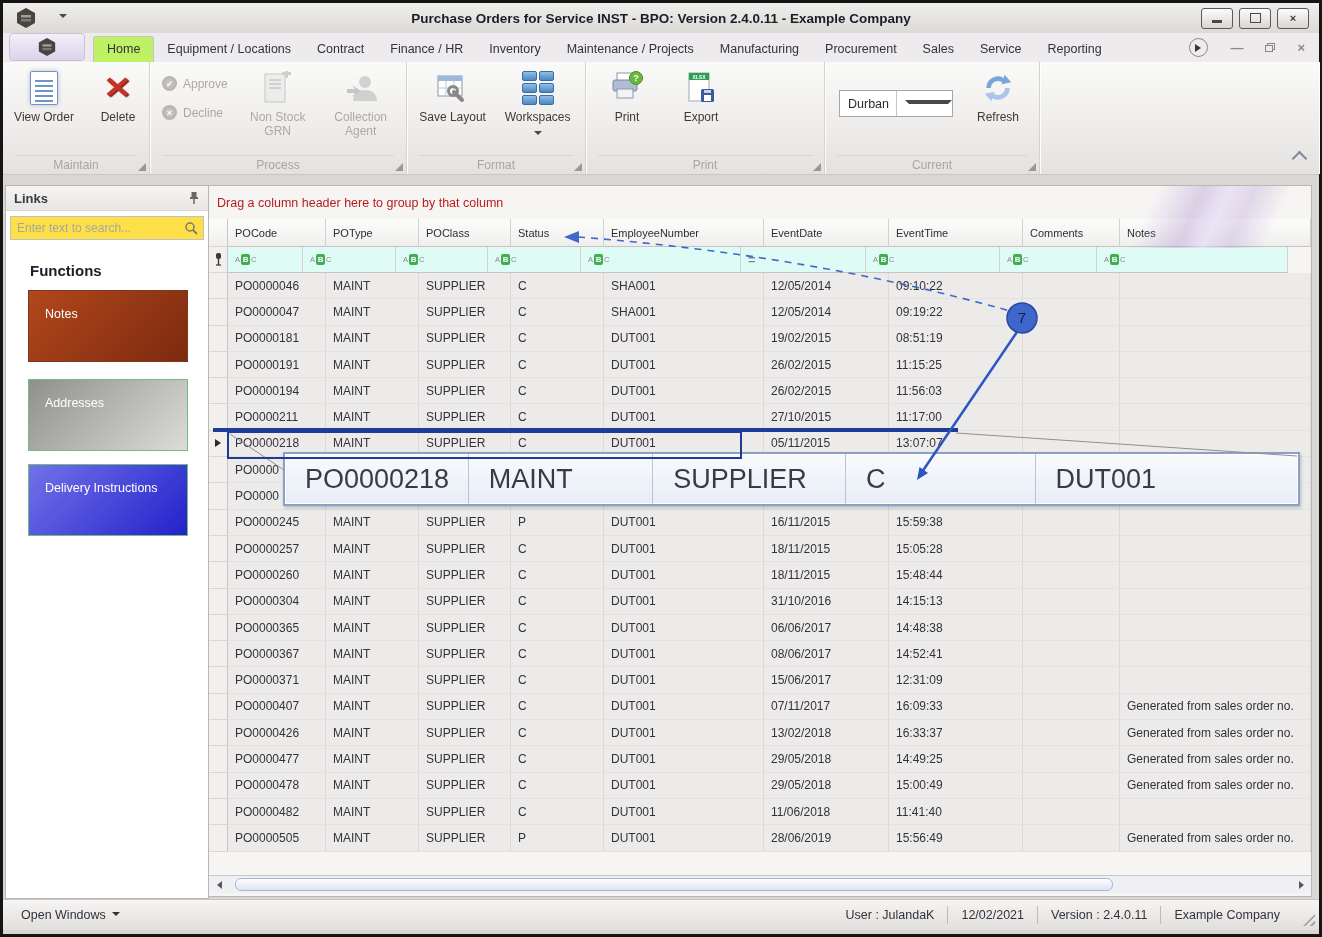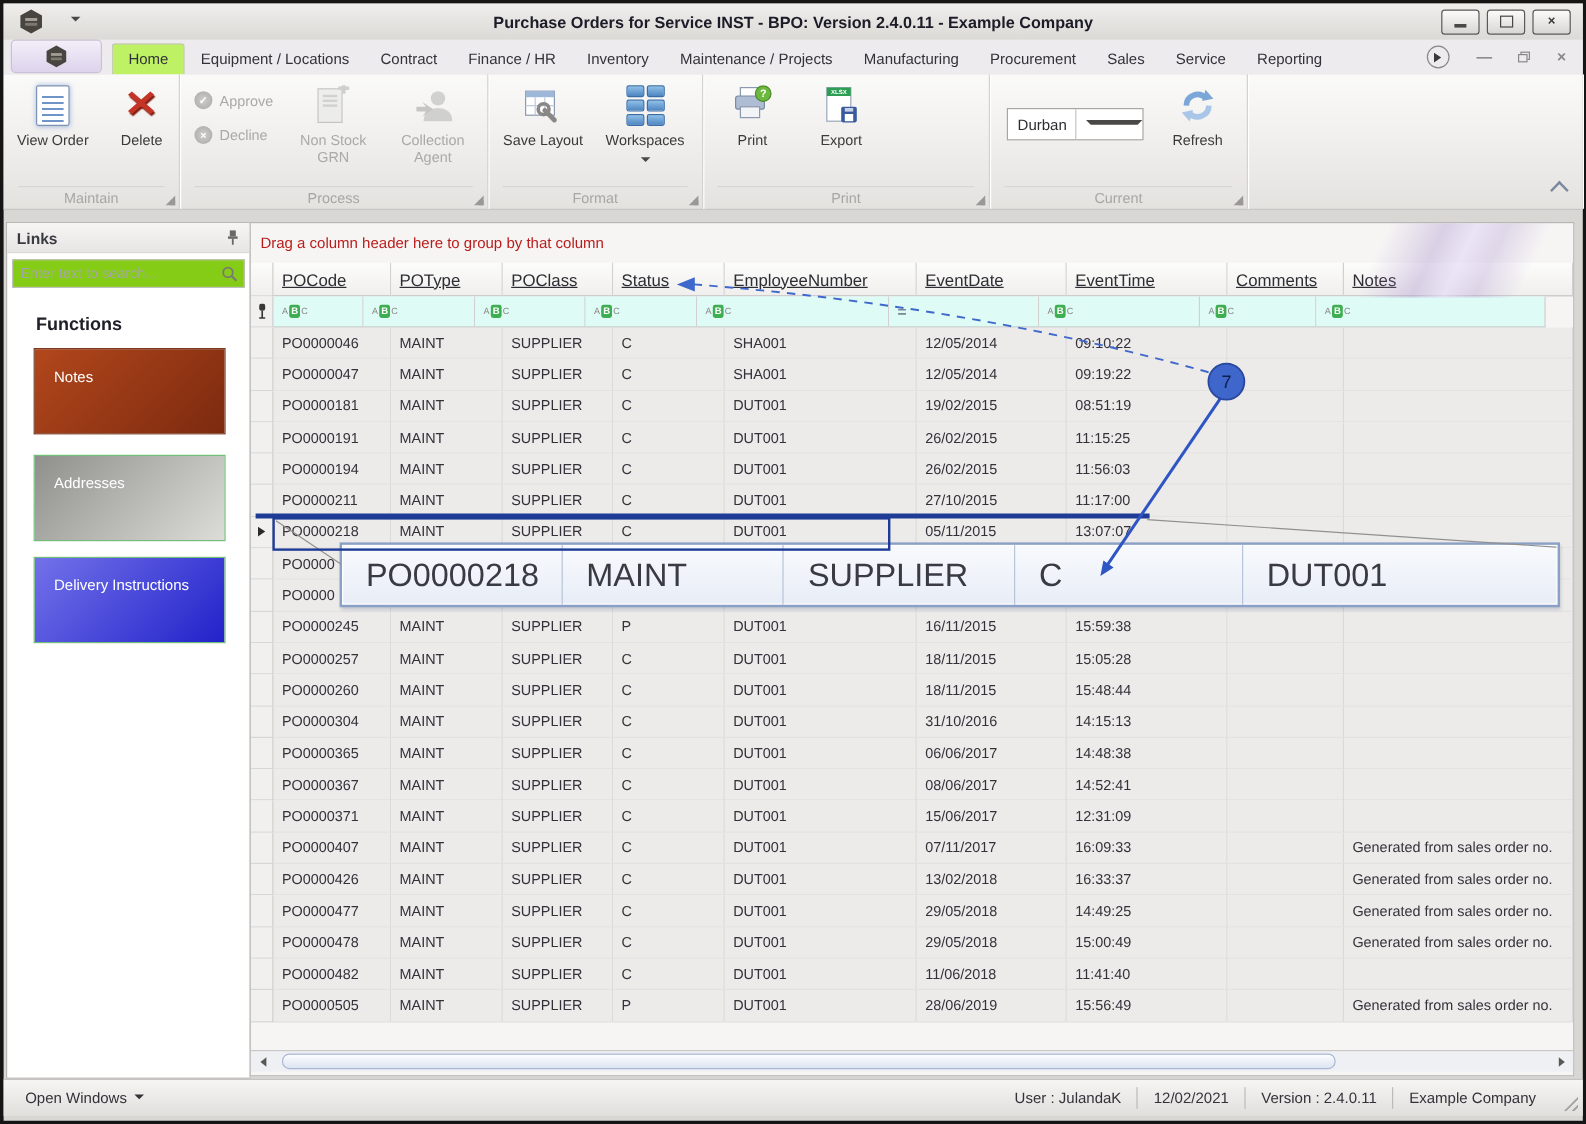--- a/index.html
+++ b/index.html
@@ -62,36 +62,36 @@
           background-position:4px 5px;background-repeat:no-repeat;}
   .x-ic{font-size:30px;font-weight:bold;color:#c33426;text-shadow:1px 1px 1px #7d1a10;transform:scaleX(1.15);}
   .gray{filter:grayscale(1);opacity:.5;}
   .ws-ic{display:grid;grid-template-columns:15px 15px;grid-auto-rows:10px;gap:2px;}
   .ws-ic i{background:linear-gradient(#8fc0e8,#4f86c2);border:1px solid #3a6ca8;border-radius:2px;}
   
   .sidebar{position:absolute;left:5px;top:185px;width:202px;height:712px;background:#fff;border:1px solid #b9b7b5;}
   .sb-head{height:24px;display:flex;align-items:center;padding:0 8px;font-size:13px;font-weight:bold;color:#3a3a42;
            background:linear-gradient(#f6f5f4,#e8e6e4);border-bottom:1px solid #dcdad8;}
   .sb-head svg{margin-left:auto;}
-  .sb-search{margin:5px 4px;height:22px;border:1px solid #c2c0be;background:#84cc16;display:flex;align-items:center;}
+  .sb-search{margin:5px 4px;height:22px;border:1px solid #c2c0be;background:#fde047;display:flex;align-items:center;}
   .sb-search input{flex:1;border:none;outline:none;font-size:12px;color:#3a3a42;padding-left:6px;
                    font-family:"Liberation Sans",sans-serif;background:transparent;}
   .sb-search input::placeholder{color:#a8a6a4;}
   .sb-sec{margin:22px 0 0 24px;font-size:15px;font-weight:bold;color:#20202a;}
   .fbtn{position:absolute;left:22px;width:160px;height:72px;color:#fff;font-size:12.5px;padding:16px 0 0 16px;
         box-sizing:border-box;}
   
   .grid{position:absolute;left:208px;top:185px;width:1104px;height:712px;background:#f6f5f4;border:1px solid #b9b7b5;
         box-sizing:border-box;overflow:hidden;}
   .ghint{height:33px;display:flex;align-items:center;padding-left:8px;font-size:12.5px;color:#b91c1c;}
   .swoosh{position:absolute;right:0;top:0;width:230px;height:62px;pointer-events:none;
     background:linear-gradient(115deg,transparent 30%,rgba(172,146,206,.38) 48%,rgba(228,218,245,.65) 58%,rgba(172,146,206,.30) 68%,transparent 82%);}
   .ghead,.frow,.grow{display:flex;}
   .hcell{height:28px;border-right:1px solid #d2d1cf;border-bottom:1px solid #c6c4c2;display:flex;align-items:center;
-         padding-left:7px;box-sizing:border-box;font-size:14px;color:#2e2d33;background:linear-gradient(#fcfcfb,#f0efee);text-decoration:underline;}
+         padding-left:7px;box-sizing:border-box;font-size:11px;color:#2e2d33;background:linear-gradient(#fcfcfb,#f0efee);}
   .ghead .ind{background:linear-gradient(#fcfcfb,#f0efee);}
   .frow .fcell{height:26px;background:#dffbf6;border-right:1px solid #d2d1cf;border-bottom:1px solid #c6c4c2;
          display:flex;align-items:center;padding-left:7px;box-sizing:border-box;}
   .ind{width:19px;border-right:1px solid #c9c7c5;border-bottom:1px solid #d8d7d6;box-sizing:border-box;
        background:#f1f0ef;display:flex;align-items:center;justify-content:center;}
   .abc{display:flex;align-items:center;gap:1px;font-size:7.5px;color:#8a8886;}
   .abc b{width:9px;height:11px;background:#3fae52;border-radius:2px;color:#fff;display:flex;align-items:center;
          justify-content:center;font-size:8px;}
   .eqs{font-size:13px;color:#7a8896;font-weight:bold;}
   .grow .gcell{height:26.3px;background:#ecebea;border-right:1px solid #dbdad9;border-bottom:1px solid #e3e2e1;

